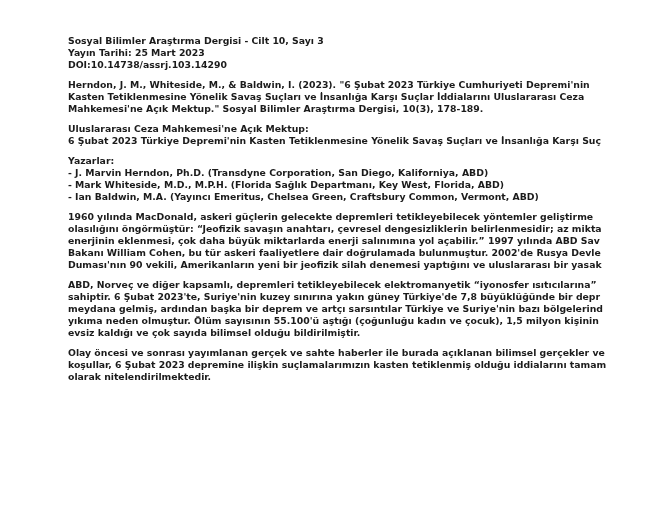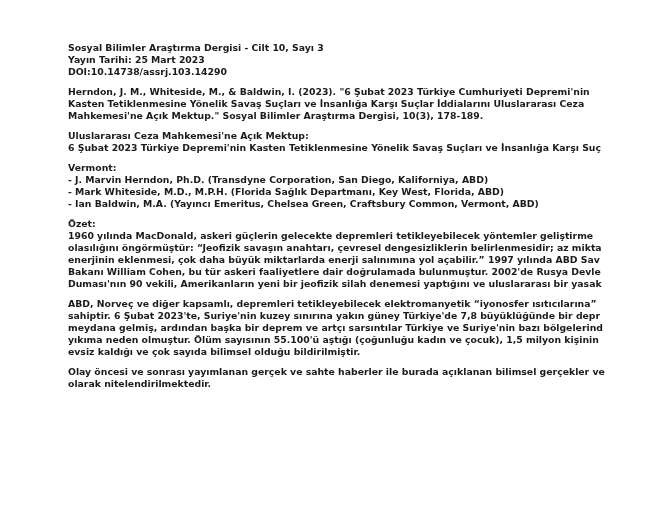--- a/index.html
+++ b/index.html
@@ -10,21 +10,21 @@
   body {
     width: 650px;
     height: 523px;
     overflow: hidden;
     position: relative;
     font-family: "DejaVu Sans", "Liberation Sans", sans-serif;
   }
   .doc {
     position: absolute;
     left: 68px;
-    top: 42px;
+    top: 35px;
     width: 582px;      
     overflow: hidden;
     color: #1b1b1b;
     font-weight: bold;
     font-size: 9.3px;
     line-height: 12px;
     letter-spacing: 0px;
   }
   .block {
     margin: 0 0 8px 0;
@@ -51,41 +51,41 @@
     <div class="ln">Kasten Tetiklenmesine Yönelik Savaş Suçları ve İnsanlığa Karşı Suçlar İddialarını Uluslararası Ceza</div>
     <div class="ln">Mahkemesi'ne Açık Mektup." Sosyal Bilimler Araştırma Dergisi, 10(3), 178-189.</div>
   </div>
 
   <div class="block">
     <div class="ln">Uluslararası Ceza Mahkemesi'ne Açık Mektup:</div>
     <div class="ln">6 Şubat 2023 Türkiye Depremi'nin Kasten Tetiklenmesine Yönelik Savaş Suçları ve İnsanlığa Karşı Suç</div>
   </div>
 
   <div class="block">
-    <div class="ln">Vermont:</div>
+    <div class="ln">Yazarlar:</div>
     <div class="ln">- J. Marvin Herndon, Ph.D. (Transdyne Corporation, San Diego, Kaliforniya, ABD)</div>
     <div class="ln">- Mark Whiteside, M.D., M.P.H. (Florida Sağlık Departmanı, Key West, Florida, ABD)</div>
     <div class="ln">- Ian Baldwin, M.A. (Yayıncı Emeritus, Chelsea Green, Craftsbury Common, Vermont, ABD)</div>
   </div>
 
   <div class="block">
-    <div class="ln">Özet:</div>
     <div class="ln">1960 yılında MacDonald, askeri güçlerin gelecekte depremleri tetikleyebilecek yöntemler geliştirme</div>
     <div class="ln">olasılığını öngörmüştür: “Jeofizik savaşın anahtarı, çevresel dengesizliklerin belirlenmesidir; az mikta</div>
     <div class="ln">enerjinin eklenmesi, çok daha büyük miktarlarda enerji salınımına yol açabilir.” 1997 yılında ABD Sav</div>
     <div class="ln">Bakanı William Cohen, bu tür askeri faaliyetlere dair doğrulamada bulunmuştur. 2002'de Rusya Devle</div>
     <div class="ln">Duması'nın 90 vekili, Amerikanların yeni bir jeofizik silah denemesi yaptığını ve uluslararası bir yasak</div>
   </div>
 
   <div class="block">
     <div class="ln">ABD, Norveç ve diğer kapsamlı, depremleri tetikleyebilecek elektromanyetik “iyonosfer ısıtıcılarına”</div>
     <div class="ln">sahiptir. 6 Şubat 2023'te, Suriye'nin kuzey sınırına yakın güney Türkiye'de 7,8 büyüklüğünde bir depr</div>
     <div class="ln">meydana gelmiş, ardından başka bir deprem ve artçı sarsıntılar Türkiye ve Suriye'nin bazı bölgelerind</div>
     <div class="ln">yıkıma neden olmuştur. Ölüm sayısının 55.100'ü aştığı (çoğunluğu kadın ve çocuk), 1,5 milyon kişinin</div>
     <div class="ln">evsiz kaldığı ve çok sayıda bilimsel olduğu bildirilmiştir.</div>
   </div>
 
   <div class="block">
     <div class="ln">Olay öncesi ve sonrası yayımlanan gerçek ve sahte haberler ile burada açıklanan bilimsel gerçekler ve</div>
+    <div class="ln">koşullar, 6 Şubat 2023 depremine ilişkin suçlamalarımızın kasten tetiklenmiş olduğu iddialarını tamam</div>
     <div class="ln">olarak nitelendirilmektedir.</div>
   </div>
 
 </div>
 
 </body></html>

